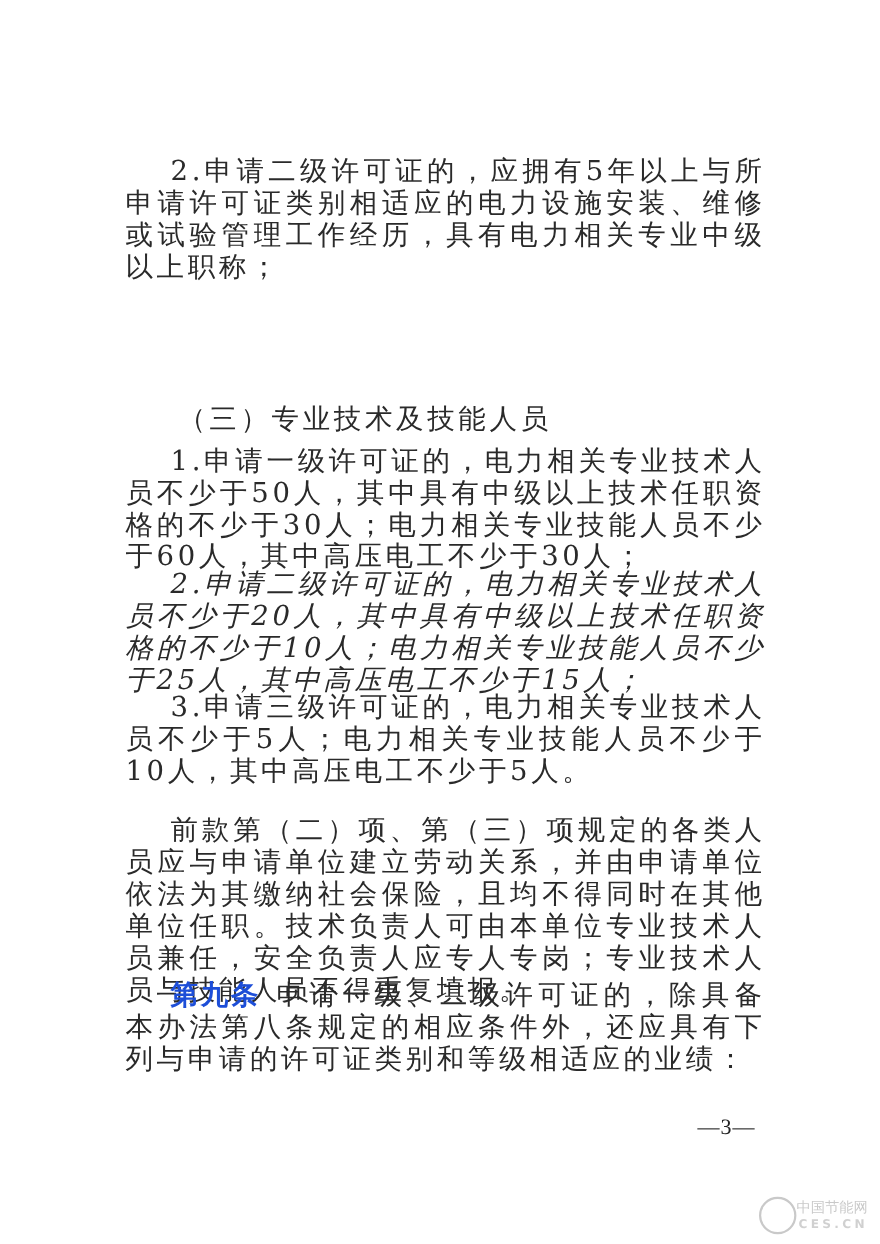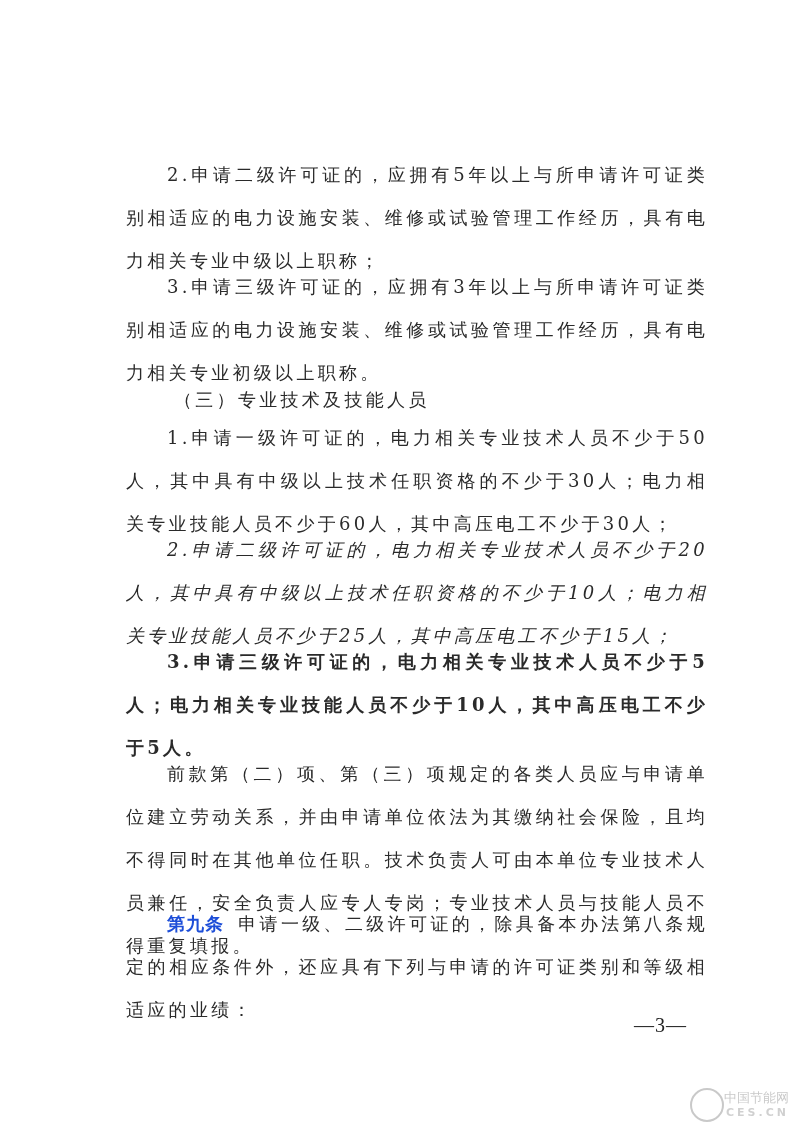--- a/index.html
+++ b/index.html
@@ -3,22 +3,22 @@
 <meta charset="utf-8">
 <style>
   html, body { margin: 0; padding: 0; }
   body {
     width: 800px; height: 1131px; background: #ffffff; position: relative; overflow: hidden;
     font-family: "DejaVu Serif", "Liberation Serif", serif; color: #2a2a2a;
   }
   .page { position: absolute; left: 0; top: 0; width: 800px; height: 1131px; }
   .para {
     position: absolute; left: 110px; width: 582px;
-    font-size: 18px; line-height: 43px; letter-spacing: 3.3px;
-    text-align: justify; text-align-last: left; margin: 16px;
+    font-size: 25px; line-height: 29px; letter-spacing: 3.3px;
+    text-align: justify; text-align-last: left; margin: 4px;
   }
   .indent { text-indent: 41px; }
   .indent-sub { text-indent: 48px; }
   .bold { font-family: "DejaVu Sans", "Liberation Sans", sans-serif; font-weight: bold; color: #1d4ed8; letter-spacing: 1px; margin-right: 14px; }
   .pagenum {
     position: absolute; left: 634px; top: 1014px; font-size: 20px; color: #222;
     font-family: "Liberation Serif", serif; letter-spacing: 1px;
   }
   .watermark {
     position: absolute; left: 690px; top: 1086px; width: 110px; height: 40px; opacity: 0.45;
@@ -27,25 +27,24 @@
     position: absolute; left: 0; top: 2px; width: 30px; height: 30px; border: 2px solid #888; border-radius: 50%;
   }
   .wm-cn { position: absolute; left: 34px; top: 3px; font-size: 13px; color: #888; font-family: Liberation Sans, sans-serif; }
   .wm-en { position: absolute; left: 36px; top: 20px; font-size: 11px; color: #999; letter-spacing: 3px; font-family: "DejaVu Sans", sans-serif; font-weight: bold; }
 </style>
 </head>
 <body>
 
 <div class="page">
   <p class="para indent" style="top:137px;">2.申请二级许可证的，应拥有5年以上与所申请许可证类别相适应的电力设施安装、维修或试验管理工作经历，具有电力相关专业中级以上职称；</p>
-  <p class="para indent" style="top:249px;">3.申请三级许可证的，应拥有3年以上与所申请许可证类别相适应的电力设施安装、维修或试验管理工作经历，具有电力相关专业初级以上职称。</p>
   <p class="para indent-sub" style="top:362px;">（三）专业技术及技能人员</p>
   <p class="para indent" style="top:400px;">1.申请一级许可证的，电力相关专业技术人员不少于50人，其中具有中级以上技术任职资格的不少于30人；电力相关专业技能人员不少于60人，其中高压电工不少于30人；</p>
   <p class="para indent" style="top:512px;font-style:italic;">2.申请二级许可证的，电力相关专业技术人员不少于20人，其中具有中级以上技术任职资格的不少于10人；电力相关专业技能人员不少于25人，其中高压电工不少于15人；</p>
-  <p class="para indent" style="top:624px;font-weight:bold;">3.申请三级许可证的，电力相关专业技术人员不少于5人；电力相关专业技能人员不少于10人，其中高压电工不少于5人。</p>
+  <p class="para indent" style="top:624px;">3.申请三级许可证的，电力相关专业技术人员不少于5人；电力相关专业技能人员不少于10人，其中高压电工不少于5人。</p>
   <p class="para indent" style="top:736px;">前款第（二）项、第（三）项规定的各类人员应与申请单位建立劳动关系，并由申请单位依法为其缴纳社会保险，且均不得同时在其他单位任职。技术负责人可由本单位专业技术人员兼任，安全负责人应专人专岗；专业技术人员与技能人员不得重复填报。</p>
   <p class="para indent" style="top:886px;"><span class="bold">第九条</span><span>申请一级、二级许可证的，除具备本办法第八条规定的相应条件外，还应具有下列与申请的许可证类别和等级相适应的业绩：</span></p>
 
   <div class="pagenum">—3—</div>
 
   <div class="watermark">
     <div class="wm-logo"></div>
     <div class="wm-cn">中国节能网</div>
     <div class="wm-en">CES.CN</div>
   </div>

